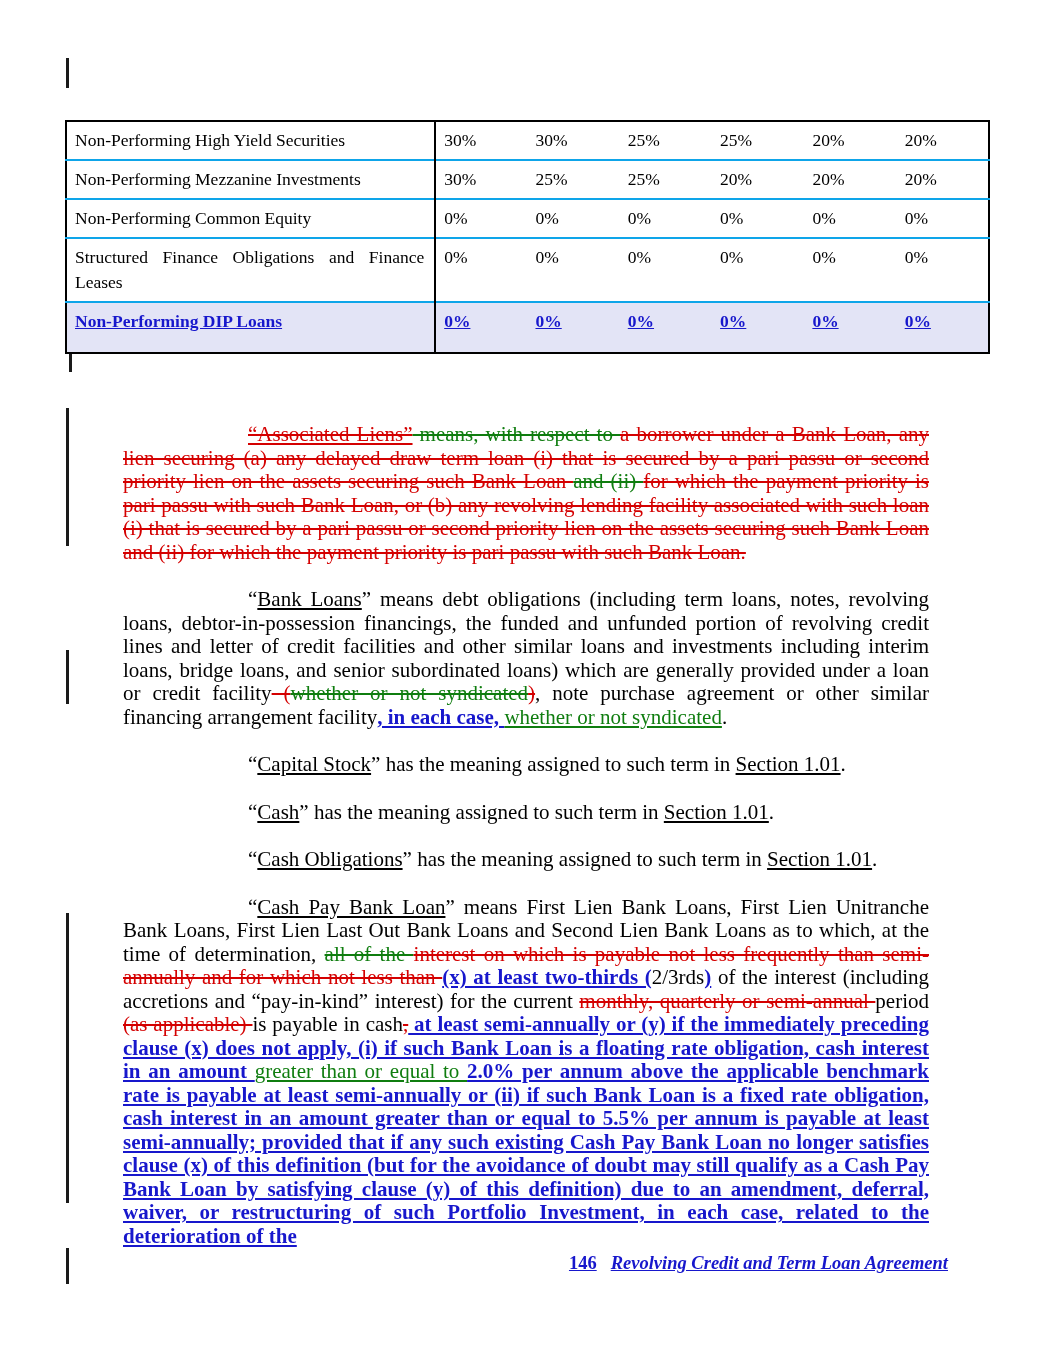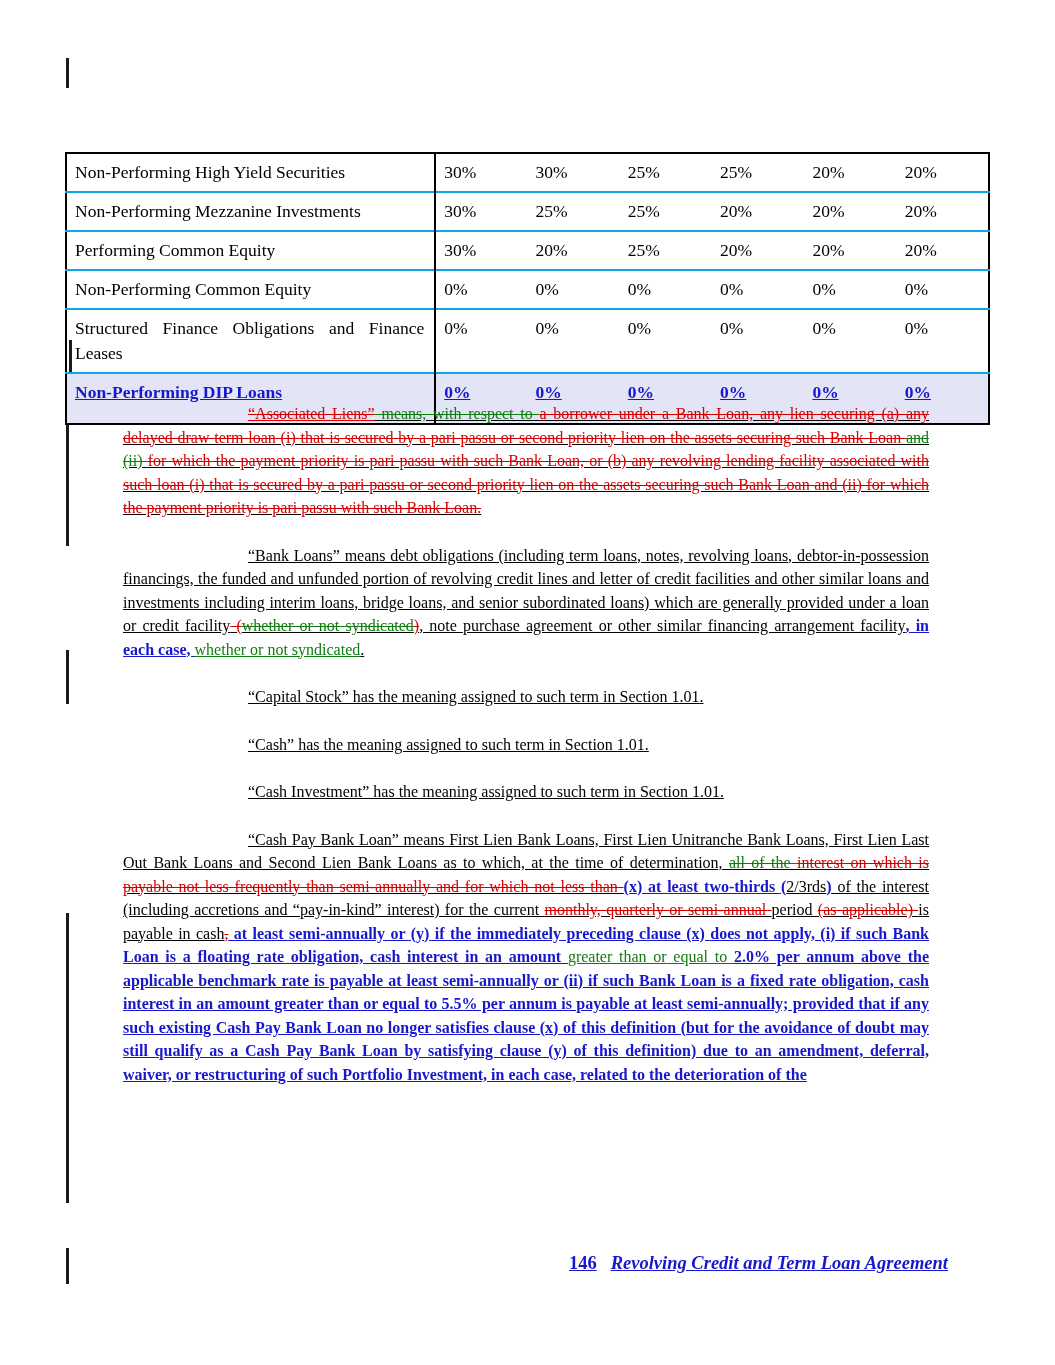--- a/index.html
+++ b/index.html
@@ -18,42 +18,42 @@
     font-family:"Liberation Serif","DejaVu Serif",serif;
     color:var(--text-black);
     overflow:hidden;
   }
   
   .change-bar{position:absolute;width:3px;background:#1a1a1a;}
   
   .alloc-table{
     position:absolute;left:65px;top:120px;width:925px;
     border-collapse:collapse;
-    font-size:17.5px;line-height:25px;margin-top:32px;
+    font-size:17.5px;line-height:25px;
   }
   .alloc-table td{
     border-top:2px solid #0ea5e9;
     vertical-align:top;
     padding:6px 10px 6px 8px;
   }
   .alloc-table tr:first-child td{border-top:2px solid #000;}
   .alloc-table{border:2px solid #000;}
   td.label-cell{
     width:368px;border-right:2px solid #000;text-align:justify;
   }
   td.value-cell{width:92px;}
   tr.row-added{background:var(--highlight-lavender);padding-left:43px;}
   tr.row-added td{padding-bottom:18px;}
   tr.row-added .added-txt{
     color:var(--insertion-blue);font-weight:bold;text-decoration:underline;
   }
   
   .paragraphs{
-    position:absolute;left:123px;top:402px;width:806px;
-    font-size:16px;line-height:23.5px;text-align:justify;text-decoration:underline;
+    position:absolute;left:123px;top:423px;width:806px;
+    font-size:21px;line-height:23.5px;text-align:justify;
   }
   .para{margin-bottom:24px;text-indent:125px;}
   .s-n{color:var(--text-black);}
   .s-u{color:var(--text-black);text-decoration:underline;}
   .s-rs{color:var(--deletion-red);text-decoration:line-through;}
   .s-rsu{color:var(--deletion-red);text-decoration:underline line-through;}
   .s-gs{color:var(--insertion-green);text-decoration:line-through;}
   .s-ba{color:var(--insertion-blue);font-weight:bold;text-decoration:underline;}
   .s-ga{color:var(--insertion-green);text-decoration:underline;}
   
@@ -95,29 +95,20 @@
         <tr>
           <td class="label-cell"><span>Non-Performing Mezzanine Investments</span></td>
           <td class="value-cell"><span>30%</span></td>
           <td class="value-cell"><span>25%</span></td>
           <td class="value-cell"><span>25%</span></td>
           <td class="value-cell"><span>20%</span></td>
           <td class="value-cell"><span>20%</span></td>
           <td class="value-cell"><span>20%</span></td>
         </tr>
         <tr>
-          <td class="label-cell"><span>Performing Common Equity</span></td>
-          <td class="value-cell"><span>30%</span></td>
-          <td class="value-cell"><span>20%</span></td>
-          <td class="value-cell"><span>25%</span></td>
-          <td class="value-cell"><span>20%</span></td>
-          <td class="value-cell"><span>20%</span></td>
-          <td class="value-cell"><span>20%</span></td>
-        </tr>
-        <tr>
           <td class="label-cell"><span>Non-Performing Common Equity</span></td>
           <td class="value-cell"><span>0%</span></td>
           <td class="value-cell"><span>0%</span></td>
           <td class="value-cell"><span>0%</span></td>
           <td class="value-cell"><span>0%</span></td>
           <td class="value-cell"><span>0%</span></td>
           <td class="value-cell"><span>0%</span></td>
         </tr>
         <tr>
           <td class="label-cell"><span>Structured Finance Obligations and Finance Leases</span></td>
@@ -138,21 +129,21 @@
           <td class="value-cell"><span class="added-txt">0%</span></td>
         </tr>
       </tbody>
   </table>
 
   <div class="paragraphs">
       <div class="para"><span class="s-rsu">“Associated Liens”</span><span class="s-gs"> means, with respect to </span><span class="s-rs">a borrower under a Bank Loan, any lien securing (a) any delayed draw term loan (i) that is secured by a pari passu or second priority lien on the assets securing such Bank Loan </span><span class="s-gs">and (ii) </span><span class="s-rs">for which the payment priority is pari passu with such Bank Loan, or (b) any revolving lending facility associated with such loan (i) that is secured by a pari passu or second priority lien on the assets securing such Bank Loan and (ii) for which the payment priority is pari passu with such Bank Loan.</span></div>
       <div class="para"><span class="s-n">“</span><span class="s-u">Bank Loans</span><span class="s-n">” means debt obligations (including term loans, notes, revolving loans, debtor-in-possession financings, the funded and unfunded portion of revolving credit lines and letter of credit facilities and other similar loans and investments including interim loans, bridge loans, and senior subordinated loans) which are generally provided under a loan or credit facility</span><span class="s-rs"> (</span><span class="s-gs">whether or not syndicated</span><span class="s-rs">)</span><span class="s-n">, note purchase agreement or other similar financing arrangement facility</span><span class="s-ba">, in each case, </span><span class="s-ga">whether or not syndicated</span><span class="s-n">.</span></div>
       <div class="para"><span class="s-n">“</span><span class="s-u">Capital Stock</span><span class="s-n">” has the meaning assigned to such term in </span><span class="s-u">Section 1.01</span><span class="s-n">.</span></div>
       <div class="para"><span class="s-n">“</span><span class="s-u">Cash</span><span class="s-n">” has the meaning assigned to such term in </span><span class="s-u">Section 1.01</span><span class="s-n">.</span></div>
-      <div class="para"><span class="s-n">“</span><span class="s-u">Cash Investment</span><span class="s-n">” has the meaning assigned to such term in </span><span class="s-u">Section 1.01</span><span class="s-n">.</span></div>
+      <div class="para"><span class="s-n">“</span><span class="s-u">Cash Obligations</span><span class="s-n">” has the meaning assigned to such term in </span><span class="s-u">Section 1.01</span><span class="s-n">.</span></div>
       <div class="para"><span class="s-n">“</span><span class="s-u">Cash Pay Bank Loan</span><span class="s-n">” means First Lien Bank Loans, First Lien Unitranche Bank Loans, First Lien Last Out Bank Loans and Second Lien Bank Loans as to which, at the time of determination, </span><span class="s-gs">all of the </span><span class="s-rs">interest on which is payable not less frequently than semi-annually and for which not less than </span><span class="s-ba">(x) at least two-thirds (</span><span class="s-n">2/3rds</span><span class="s-ba">)</span><span class="s-n"> of the interest (including accretions and “pay-in-kind” interest) for the current </span><span class="s-rs">monthly, quarterly or semi-annual </span><span class="s-n">period </span><span class="s-rs">(as applicable) </span><span class="s-n">is payable in cash</span><span class="s-rs">,</span><span class="s-ba"> at least semi-annually or (y) if the immediately preceding clause (x) does not apply, (i) if such Bank Loan is a floating rate obligation, cash interest in an amount </span><span class="s-ga">greater than or equal to </span><span class="s-ba">2.0% per annum above the applicable benchmark rate is payable at least semi-annually or (ii) if such Bank Loan is a fixed rate obligation, cash interest in an amount greater than or equal to 5.5% per annum is payable at least semi-annually; provided that if any such existing Cash Pay Bank Loan no longer satisfies clause (x) of this definition (but for the avoidance of doubt may still qualify as a Cash Pay Bank Loan by satisfying clause (y) of this definition) due to an amendment, deferral, waiver, or restructuring of such Portfolio Investment, in each case, related to the deterioration of the</span></div>
     </div>
 
   <div class="footer">
     <span class="footer-page">146</span><span class="footer-title">Revolving Credit and Term Loan Agreement</span>
   </div>
 
 </div>
 
 </body></html>

